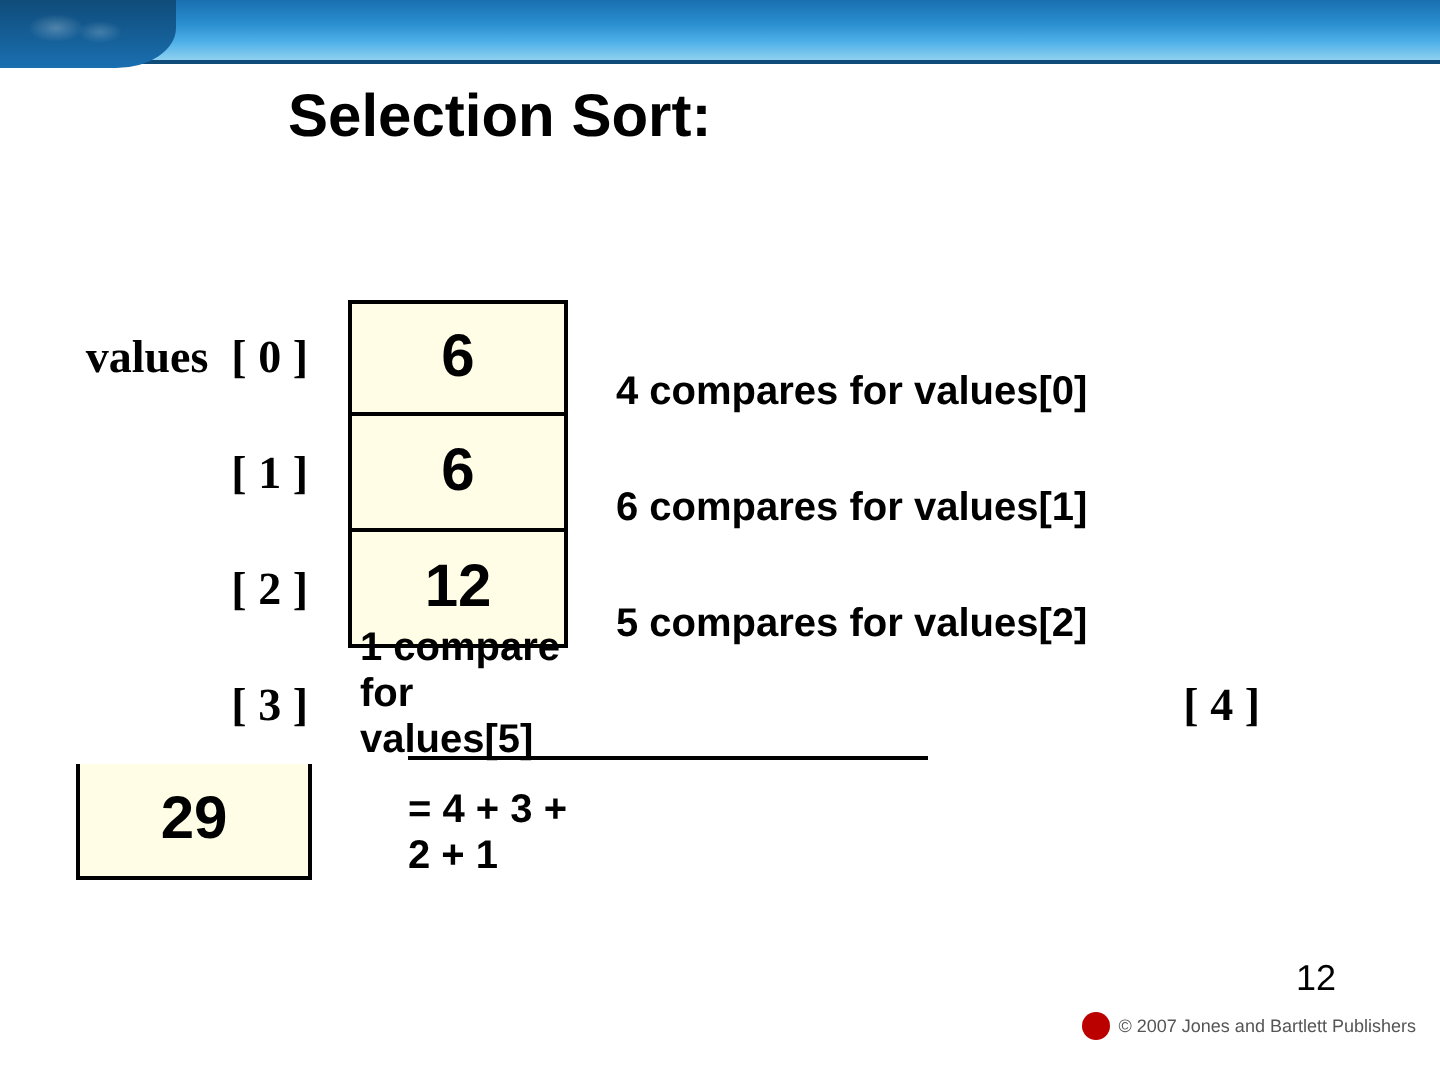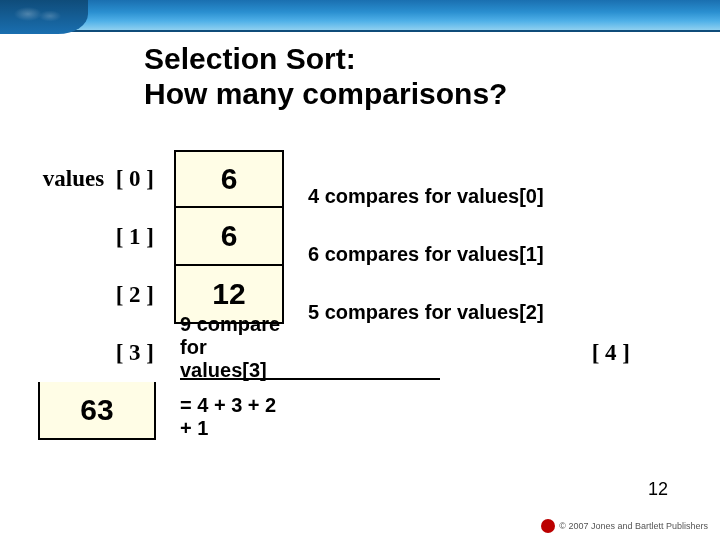--- a/index.html
+++ b/index.html
@@ -7,37 +7,36 @@
   .slide { position: relative; width: 720px; height: 540px; }
   .topbar { position: absolute; top: 0; left: 0; width: 720px; height: 32px; background: linear-gradient(to bottom, #1a6fb0 0%, #2a8fd0 40%, #4fb0e8 70%, #8fd0f0 100%); border-bottom: 2px solid #0f4c7a; }
   .corner-swirl { position: absolute; top: 0; left: 0; width: 88px; height: 34px; background: linear-gradient(to bottom, #0f4c7a 0%, #1a6fb0 100%); border-bottom-right-radius: 30px 20px; }
   .corner-swirl::after { content:""; position:absolute; left:8px; top:4px; width:60px; height:20px; background: radial-gradient(ellipse 20px 10px at 20px 10px, rgba(255,255,255,0.25) 0%, rgba(255,255,255,0) 70%), radial-gradient(ellipse 16px 8px at 42px 12px, rgba(255,255,255,0.2) 0%, rgba(255,255,255,0) 70%); }
   .title { position: absolute; top: 42px; left: 144px; font-size: 30px; font-weight: bold; color: #000; line-height: 1.15; font-family: Arial, sans-serif; }
   .content { position: absolute; top: 150px; left: 38px; display: grid; grid-template-columns: 118px 110px 330px; column-gap: 18px; align-items: center; }
   .lbl { font-family: Liberation Serif, serif; font-size: 23px; font-weight: bold; color: #000; text-align: right; padding-right: 2px; height: 58px; line-height: 58px; white-space: nowrap; }
   .lbl.first { white-space: nowrap; }
   .cell { height: 58px; border: 2px solid #000; background: #fffde6; display: flex; align-items: center; justify-content: center; font-family: Arial, sans-serif; font-size: 30px; font-weight: bold; color: #000; }
   .note { font-family: Arial, sans-serif; font-size: 20px; font-weight: bold; color: #000; height: 58px; display: flex; align-items: flex-end; padding-left: 6px; }
-  .note.sum { position: relative; }
+  .note.sum { position: relative; margin-left: 24px; }
   .sum-line { position: absolute; top: -4px; left: 6px; width: 260px; height: 2px; background: #000; }
   .pagenum { position: absolute; right: 52px; bottom: 40px; font-family: Arial, sans-serif; font-size: 18px; color: #000; }
-  .copyright { position: absolute; right: 12px; bottom: 7px; font-family: Arial, sans-serif; font-size: 9px; color: #555; display: flex; align-items: center; gap: 4px; }
+  .copyright { position: absolute; right: 12px; bottom: 20px; font-family: Arial, sans-serif; font-size: 9px; color: #555; display: flex; align-items: center; gap: 4px; }
   .copyright .jb { width: 14px; height: 14px; border-radius: 50%; background: #b00; display: inline-block; }
 </style>
 </head>
 <body>
 <div class="slide">
 
 <div class="topbar">
   <div class="corner-swirl"></div>
 </div>
 
 <div class="title">
   <span>Selection Sort:</span><br>
-  <span>How many comparisons?</span>
 </div>
 
 <div class="content">
 
   <div class="lbl first">
     <span>values</span>&nbsp;
     <span>[ 0 ]</span>
   </div>
   <div class="cell">
         <span>6</span>
@@ -57,26 +56,26 @@
   <div class="lbl"><span>[ 2 ]</span></div>
   <div class="cell" style="border-top:none">
         <span>12</span>
       </div>
   <div class="note">
         <span>5 compares for values[2]</span>
       </div>
 
   <div class="lbl"><span>[ 3 ]</span></div>
   <div class="note">
-        <span>9 compare for values[3]</span>
+        <span>1 compare for values[5]</span>
       </div>
 
   <div class="lbl"><span>[ 4 ]</span></div>
   <div class="cell" style="border-top:none">
-        <span>63</span>
+        <span>29</span>
       </div>
   <div class="note sum">
     <div class="sum-line"></div>
     <span>=  4  +  3  +  2  +  1</span>
   </div>
 
 </div>
 
 <div class="pagenum">12</div>
 

